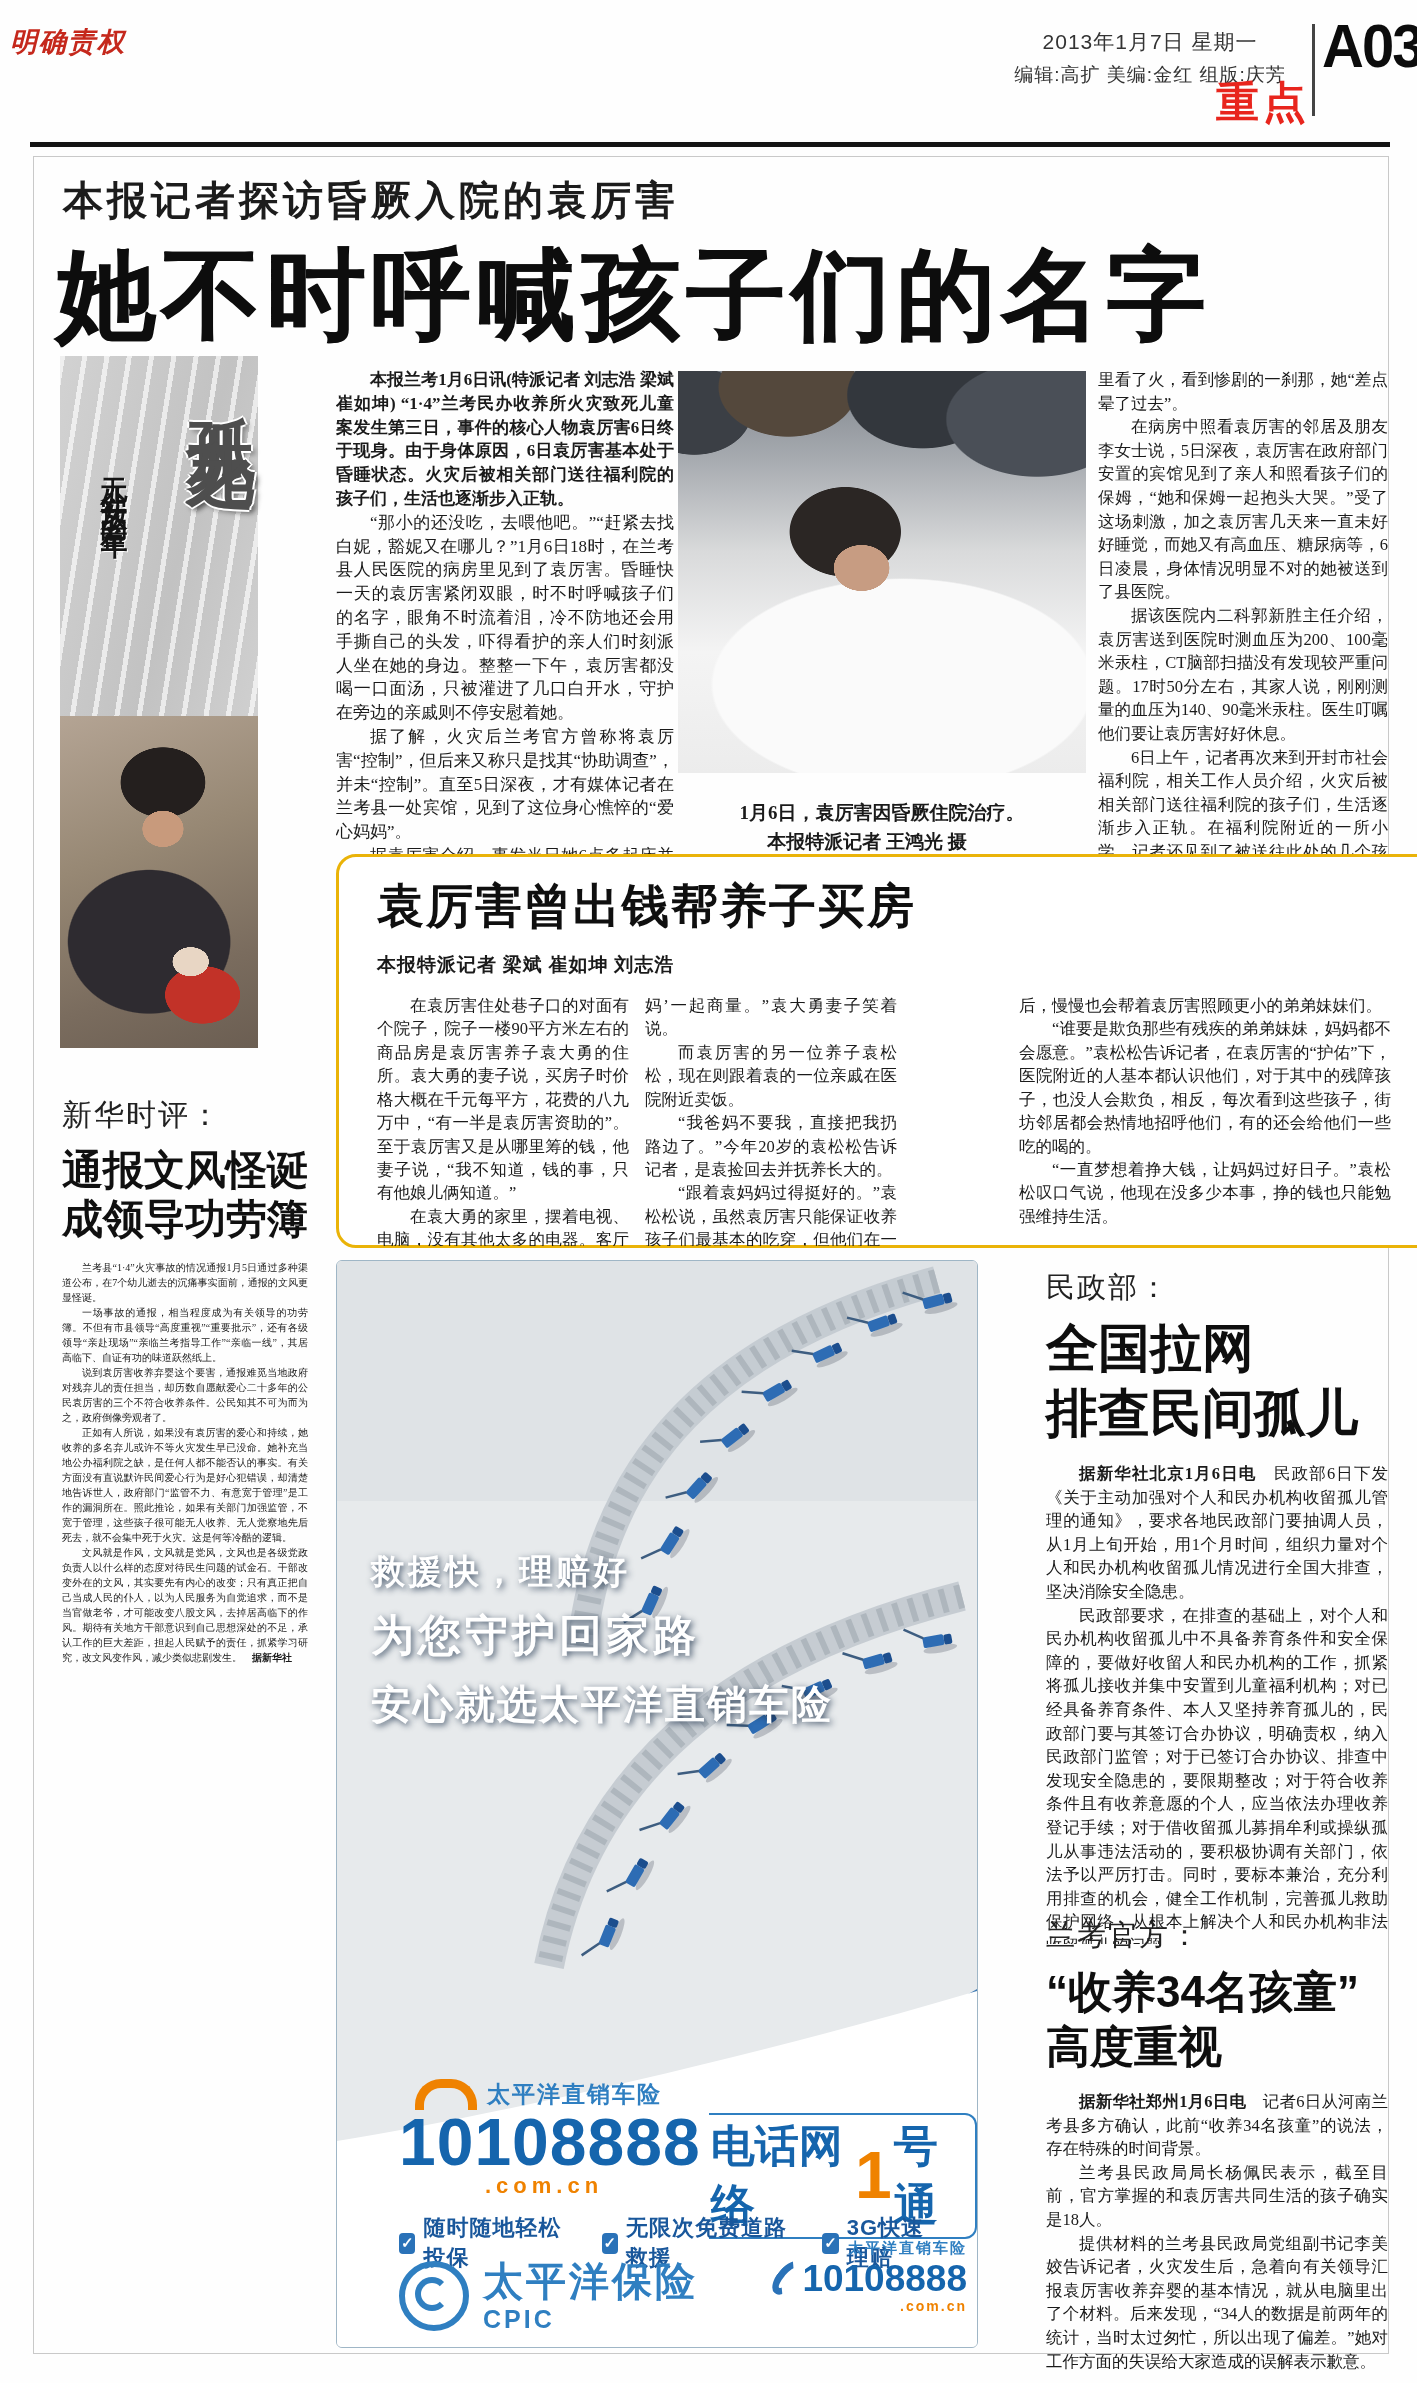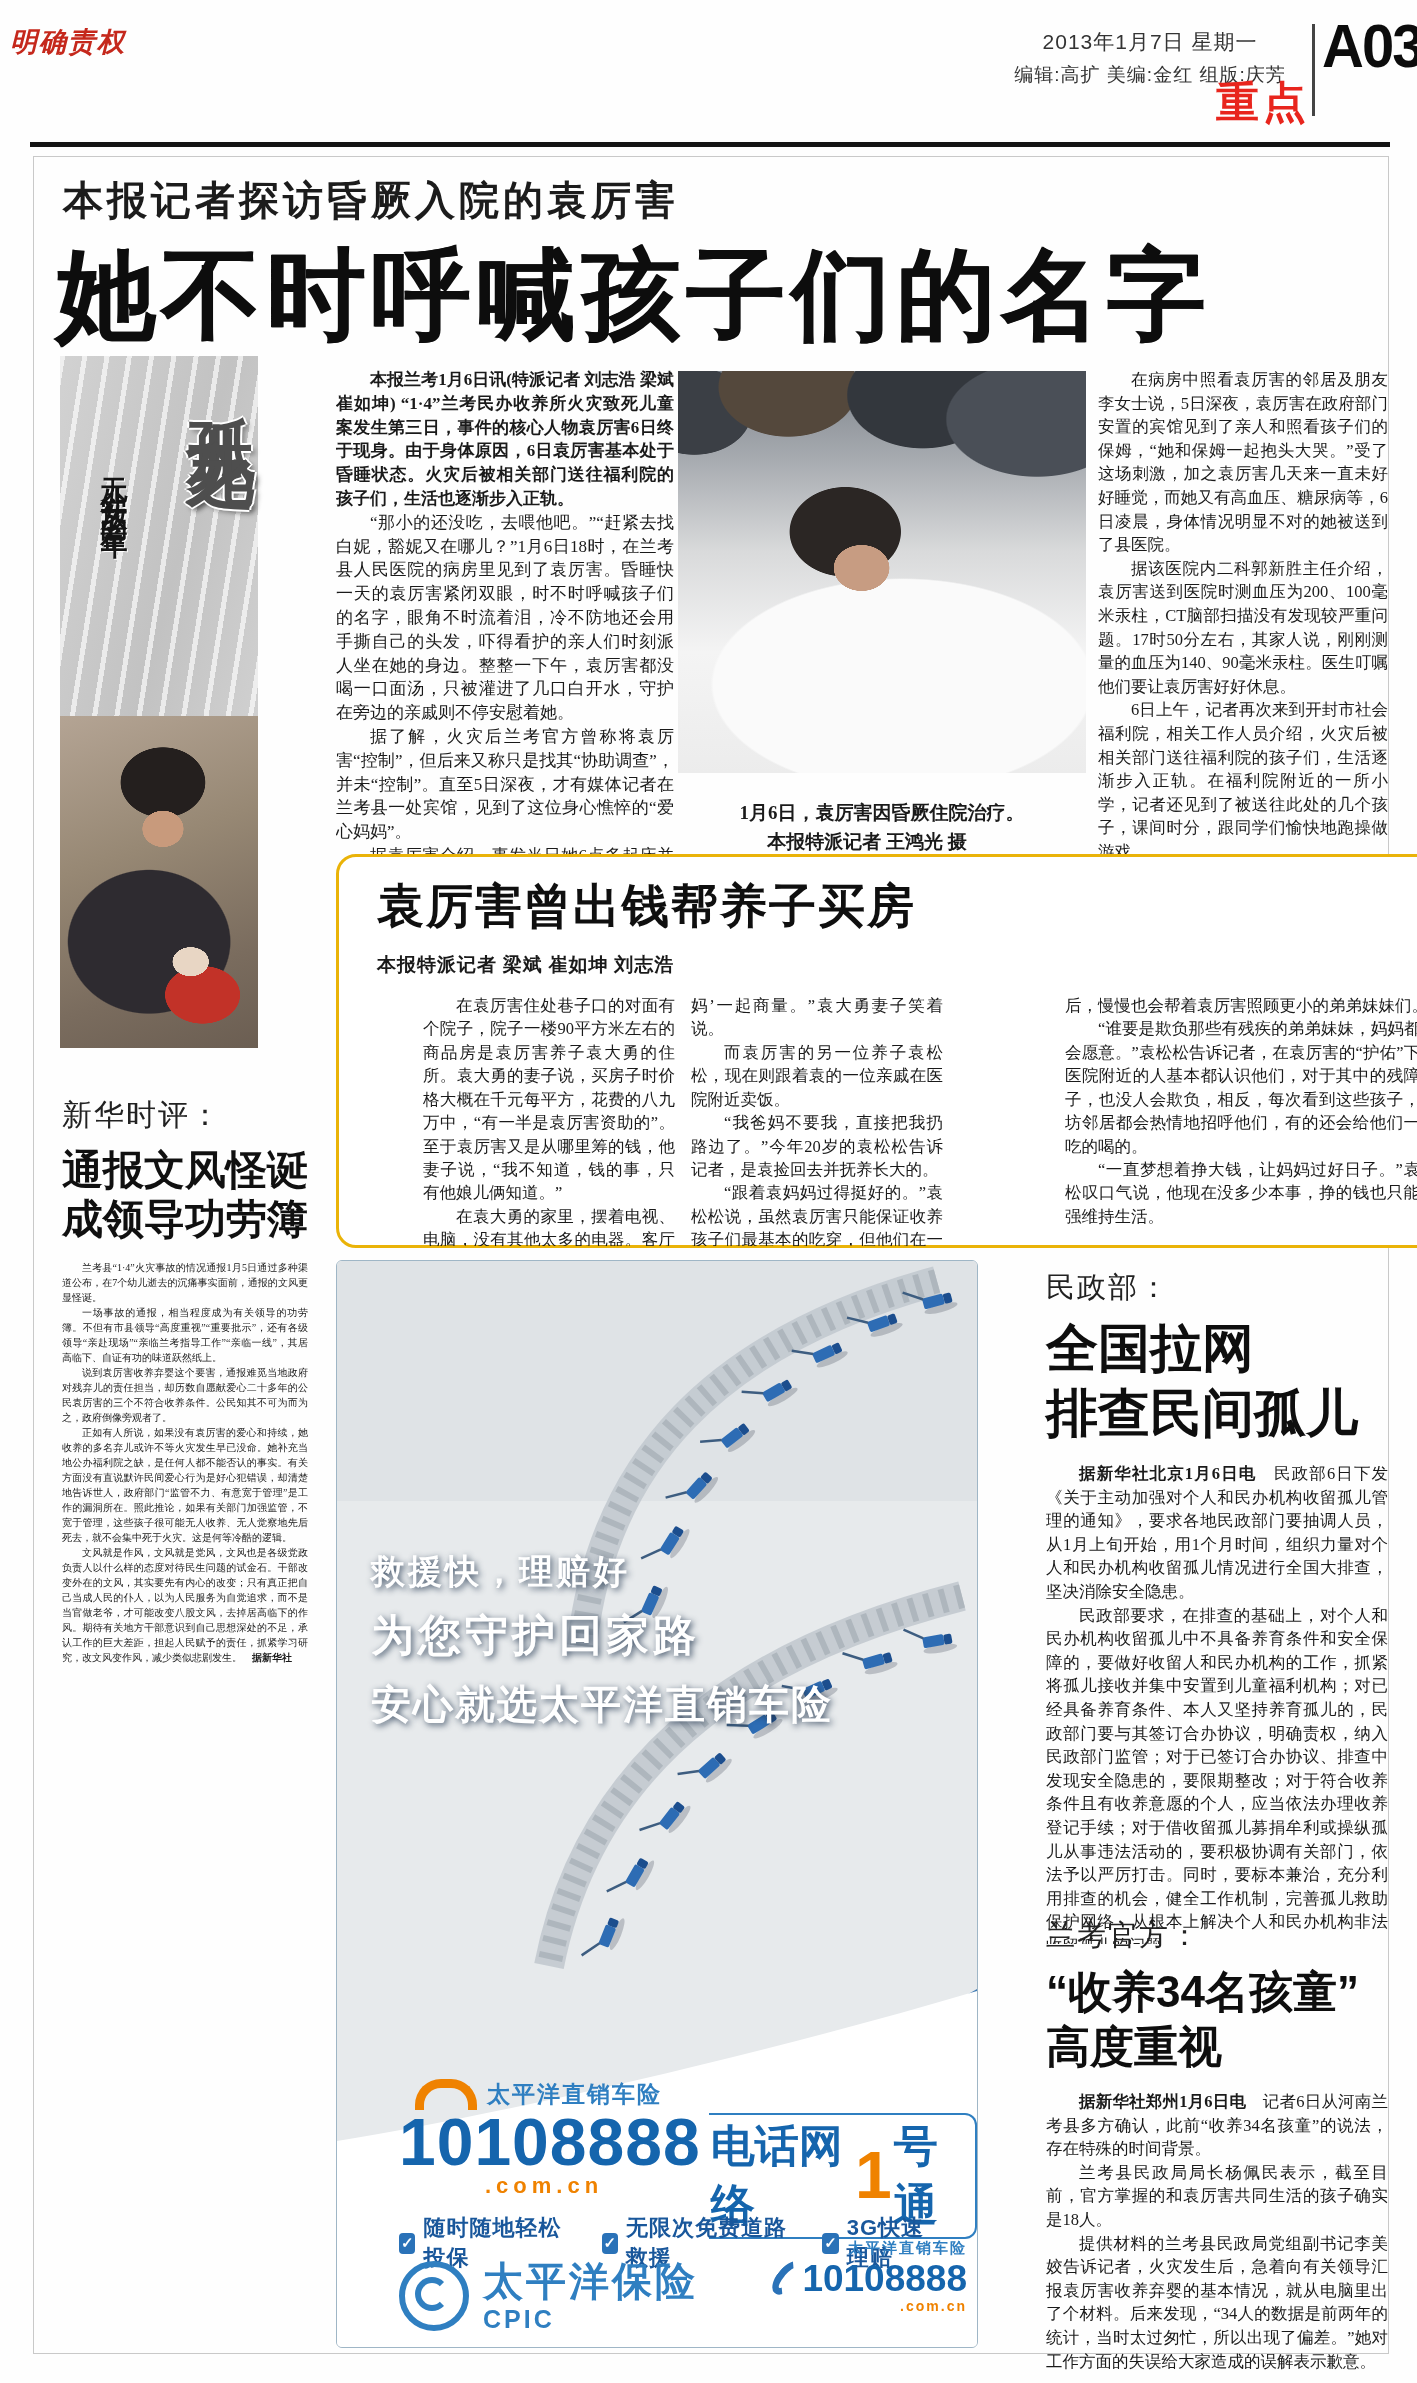--- a/index.html
+++ b/index.html
@@ -66,21 +66,21 @@
   .cap2{text-align:center;padding-right:30px;}
   
   .box2{position:absolute;left:336px;top:854px;width:1236px;height:394px;border:3px solid #eab308;
         border-radius:20px;background:#fff;box-sizing:border-box;padding:18px 0 0 38px;}
   .box2-title{font-size:47px;font-weight:900;color:#0f0f0f;font-family:"Liberation Sans",sans-serif;letter-spacing:2px;}
   .box2-byline{margin-top:14px;font-size:19px;font-weight:bold;letter-spacing:1px;}
   .box2-cols{margin-top:16px;display:flex;}
   .bcol{text-align:justify;overflow:hidden;height:252px;font-size:16.5px;line-height:1.42;}
   .bcol p{margin:0;text-indent:2em;}
   .bcol p.noindent{text-indent:0;}
-  .bcol1{width:252px;margin-right:16px;margin-left:46px;}
+  .bcol1{width:252px;margin-right:16px;}
   .bcol2{width:252px;margin-right:122px;}
   .bcol3{width:372px;}
   
   .commentary{position:absolute;left:62px;top:1095px;width:246px;}
   .comm-kicker{font-size:30px;font-weight:500;color:#222;letter-spacing:2px;font-family:"Liberation Sans",sans-serif;}
   .comm-title{margin-top:10px;font-size:41px;font-weight:900;line-height:1.2;color:#101010;
         font-family:"Liberation Sans",sans-serif;}
   .comm-body{margin-top:16px;font-size:10px;line-height:1.5;text-align:justify;height:1078px;overflow:hidden;}
   .comm-body p{margin:0;text-indent:2em;}
   .comm-credit{font-weight:bold;}
@@ -170,20 +170,21 @@
     <p>据袁厉害介绍，事发当日她6点多起床并送孩子上学，她是在外面接到电话，才知道家</p>
   </div>
 
   <div class="main-photo"></div>
   <div class="photo-caption">
     <div class="cap1">1月6日，袁厉害因昏厥住院治疗。</div>
     <div class="cap2">本报特派记者  王鸿光  摄</div>
   </div>
 
   <div class="col main-col2">
+    <p class="noindent">里看了火，看到惨剧的一刹那，她“差点晕了过去”。</p>
     <p>在病房中照看袁厉害的邻居及朋友李女士说，5日深夜，袁厉害在政府部门安置的宾馆见到了亲人和照看孩子们的保姆，“她和保姆一起抱头大哭。”受了这场刺激，加之袁厉害几天来一直未好好睡觉，而她又有高血压、糖尿病等，6日凌晨，身体情况明显不对的她被送到了县医院。</p>
     <p>据该医院内二科郭新胜主任介绍，袁厉害送到医院时测血压为200、100毫米汞柱，CT脑部扫描没有发现较严重问题。17时50分左右，其家人说，刚刚测量的血压为140、90毫米汞柱。医生叮嘱他们要让袁厉害好好休息。</p>
     <p>6日上午，记者再次来到开封市社会福利院，相关工作人员介绍，火灾后被相关部门送往福利院的孩子们，生活逐渐步入正轨。在福利院附近的一所小学，记者还见到了被送往此处的几个孩子，课间时分，跟同学们愉快地跑操做游戏。</p>
   </div>
 
   <div class="box2">
     <div class="box2-title">袁厉害曾出钱帮养子买房</div>
     <div class="box2-byline">本报特派记者  梁斌  崔如坤  刘志浩</div>
     <div class="box2-cols">
       <div class="bcol bcol1">

